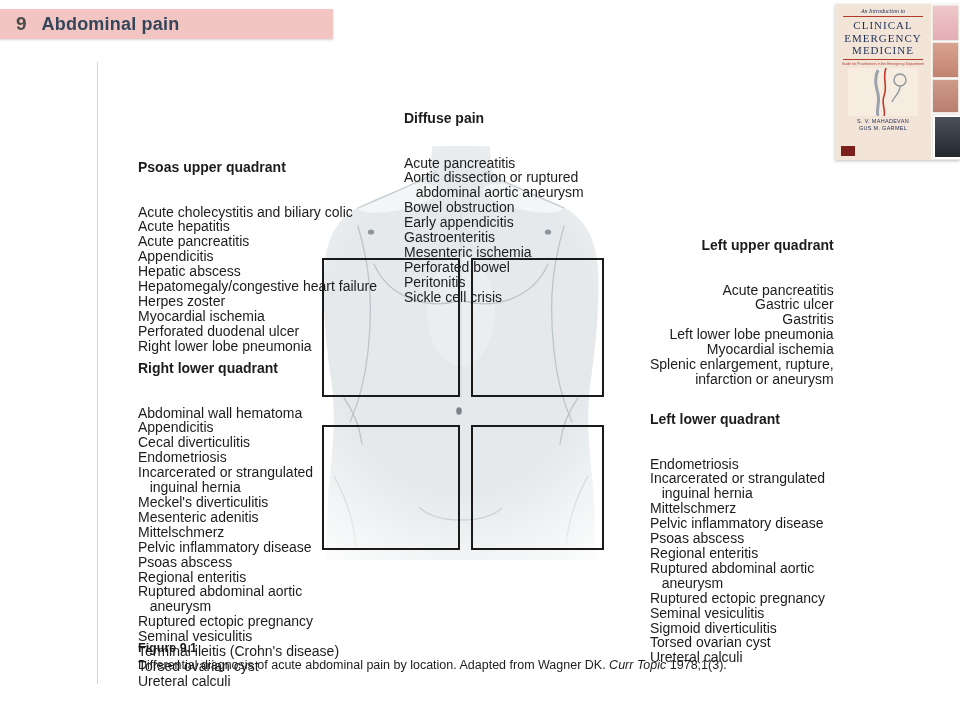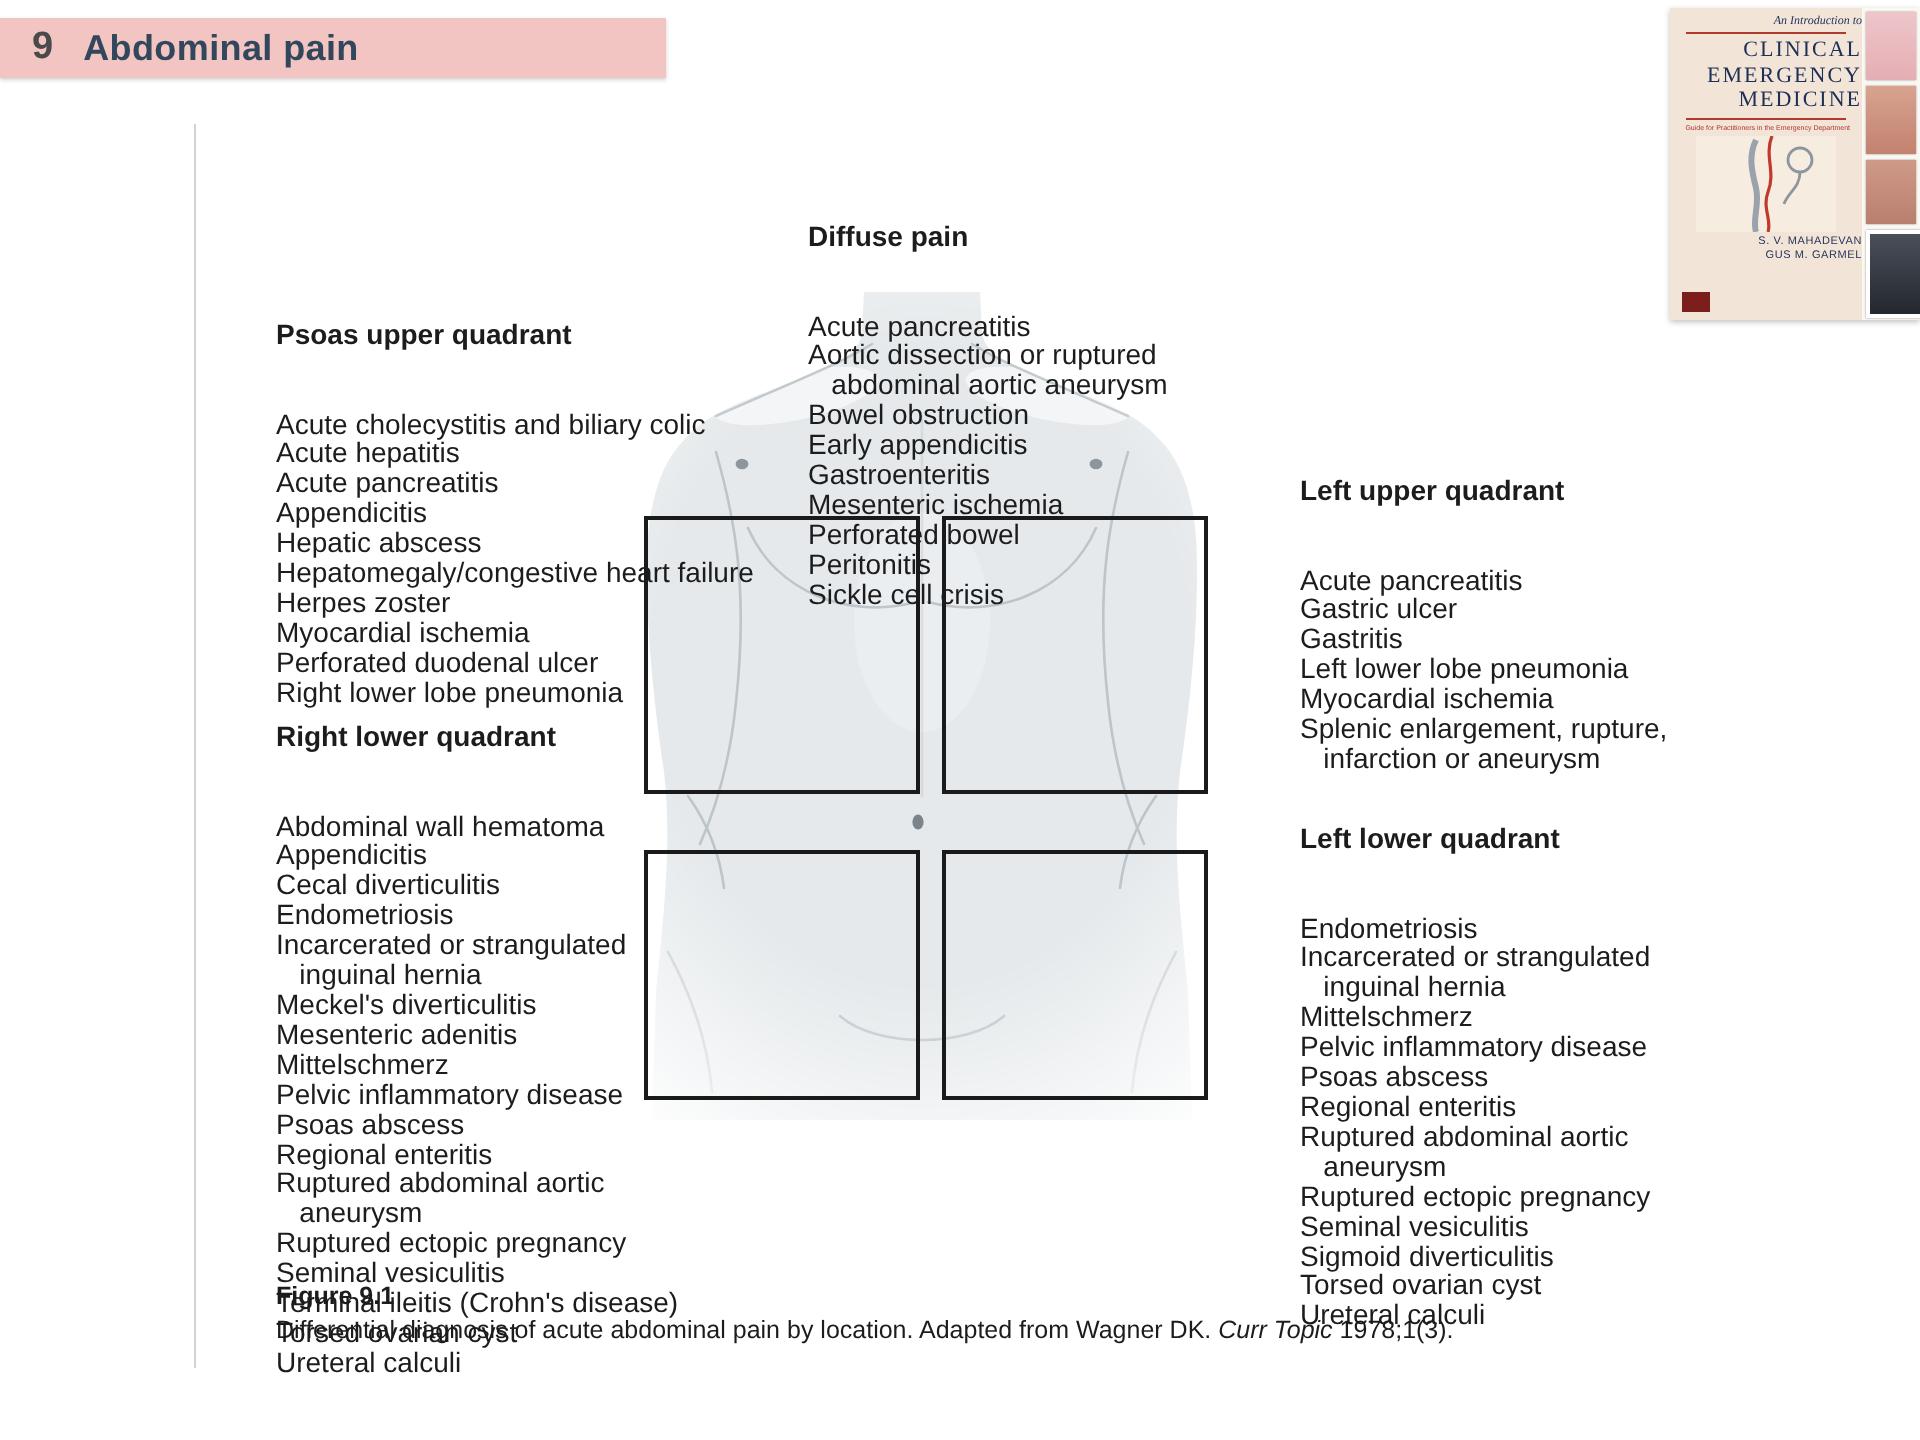--- a/index.html
+++ b/index.html
@@ -17,21 +17,21 @@
   .chapter-title{font-size:18px;font-weight:bold;color:#33475c;margin-left:15px;letter-spacing:.2px;}
   
   .v-rule{position:absolute;left:97px;top:62px;width:1px;height:622px;background:#d2d2d2;}
   
   .dx-list{position:absolute;font-size:14px;line-height:14.9px;white-space:pre;}
   .dx-title{font-weight:bold;}
   .list-line{white-space:pre;}
   #list-ruq{left:138px;top:130px;}
   #list-rlq{left:138px;top:331px;}
   #list-diffuse{left:404px;top:81px;}
-  #list-luq{left:650px;top:208px;}
+  #list-luq{left:650px;top:208px;text-align:right;}
   #list-llq{left:650px;top:382px;}
   
   .torso-wrap{
     position:absolute;left:298px;top:146px;width:326px;height:414px;
     -webkit-mask-image:radial-gradient(ellipse 75% 70% at 50% 45%, #000 55%, transparent 100%);
     mask-image:radial-gradient(ellipse 75% 70% at 50% 45%, #000 55%, transparent 100%);
   }
   .torso-wrap svg{display:block;width:100%;height:100%;}
   
   .qbox{position:absolute;border:2px solid #1a1a1a;background:transparent;}
@@ -41,21 +41,21 @@
   #qbox-llq{left:471px;top:425px;width:129px;height:121px;}
   
   .fig-caption{position:absolute;left:138px;top:640px;font-size:12.5px;line-height:16.5px;}
   .fig-label{font-weight:bold;}
   .italic{font-style:italic;text-align:right;}
   
   .book-cover{
     position:absolute;left:835px;top:4px;width:125px;height:156px;
     background:#f3e4d8;box-shadow:0 1px 3px rgba(0,0,0,.25);overflow:hidden;
   }
-  .cover-main{position:absolute;left:0;top:0;width:96px;height:156px;text-align:right;}
+  .cover-main{position:absolute;left:0;top:0;width:96px;height:156px;text-align:center;}
   .cover-pretitle{font-family:"Liberation Serif",serif;font-style:italic;font-size:6px;color:#24355c;margin-top:4px;}
   .cover-rule{height:1px;background:#b03a2e;margin:2px 8px;}
   .cover-title-line{font-family:"Liberation Serif",serif;font-size:11px;letter-spacing:1px;color:#1e2f55;line-height:12.5px;}
   .cover-subtitle{font-size:3.5px;color:#b03a2e;margin-top:1px;line-height:4px;padding:0 6px;}
   .cover-art{margin:2px auto 0 auto;width:70px;height:48px;display:block;}
   .cover-authors{font-size:5.5px;color:#1e2f55;line-height:7px;letter-spacing:.3px;margin-top:2px;}
   .cover-logo{position:absolute;left:6px;bottom:4px;width:14px;height:10px;background:#7c1f1c;}
   .cover-strip{position:absolute;right:0;top:0;width:29px;height:156px;background:#fbf7f2;}
   .thumb{position:absolute;left:2px;width:25px;box-shadow:0 0 1px rgba(0,0,0,.4);}
   .thumb-ecg{top:2px;height:34px;background:linear-gradient(#eec6ca,#e4aeb4);}

